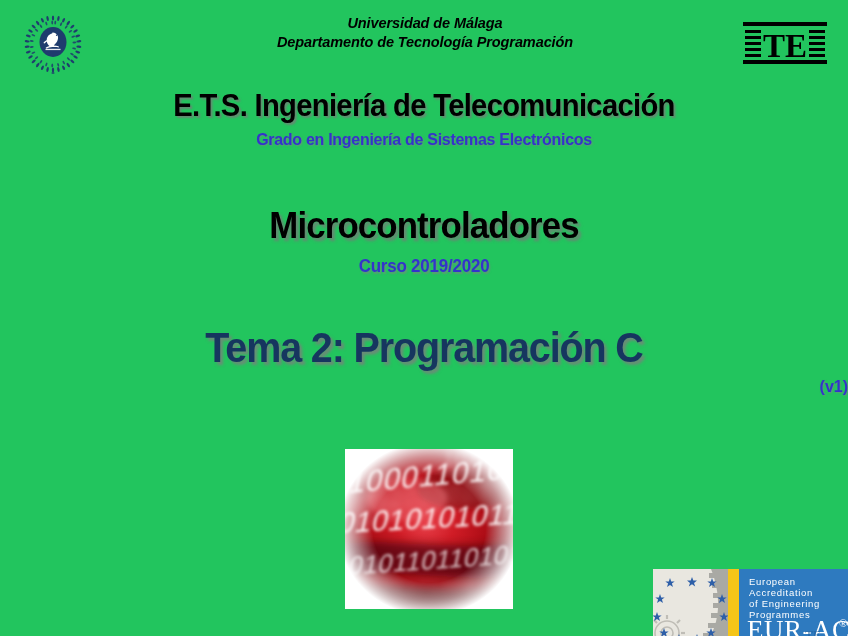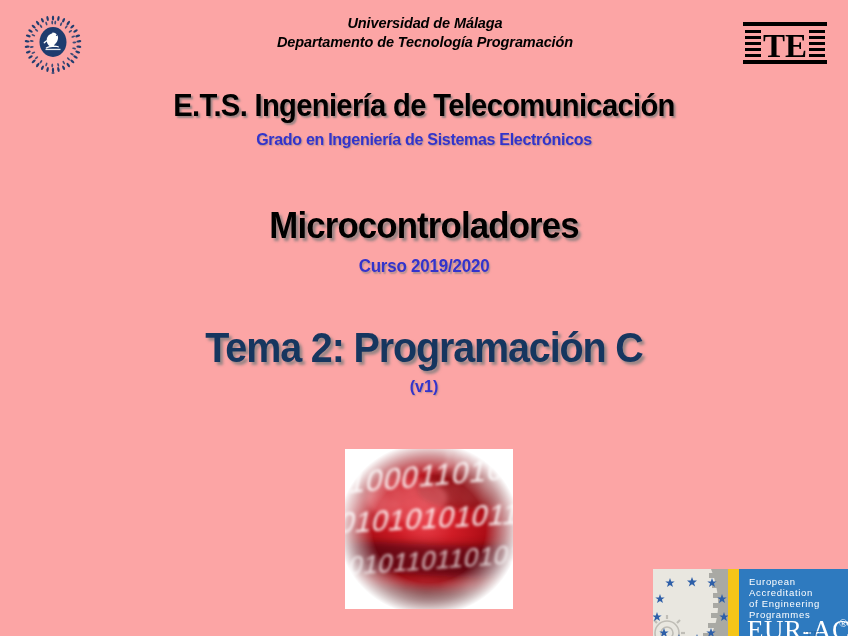--- a/index.html
+++ b/index.html
@@ -8,21 +8,21 @@
     padding: 0;
     background: #ffffff;
   }
   body {
     font-family: "Liberation Sans", sans-serif;
   }
   #slide {
     position: relative;
     width: 848px;
     height: 636px;
-    background: #fca5a5;
+    background: #22c55e;
     overflow: hidden;
   }
 
   
   .uma-seal {
     position: absolute;
     left: 20px;
     top: 11px;
     width: 66px;
     height: 66px;
@@ -122,20 +122,21 @@
   }
 
   .t-ver {
     margin-top: 4px;
     font-family: "Liberation Sans", sans-serif;
     font-weight: bold;
     font-size: 16px;
     line-height: 20px;
     color: #3333CC;
     text-shadow: 1px 1px 1.5px rgba(130,130,130,0.6);
+    text-align: right;
   }
 
   
   .binary-pic {
     position: absolute;
     left: 345px;
     top: 449px;
     width: 168px;
     height: 160px;
     overflow: hidden;

